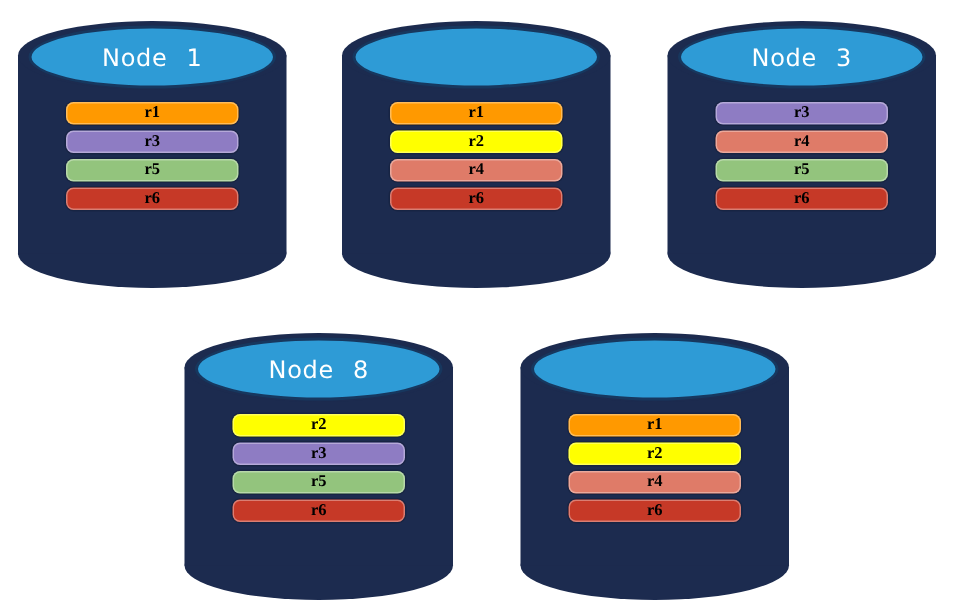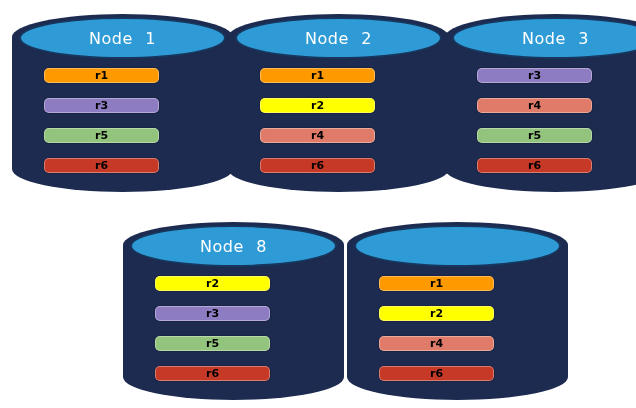--- a/index.html
+++ b/index.html
@@ -10,21 +10,20 @@
   .canvas {
     position: relative;
     width: 636px;
     height: 408px;
     overflow: hidden;
   }
   .cylinder {
     position: absolute;
     width: 179px;
     height: 178px;
-    padding-left: 42px;
   }
   .cap-bottom {
     position: absolute;
     bottom: 0; left: 0; right: 0;
     height: 46px;
     border-radius: 50%;
     background: var(--cylinder-body);
   }
   .body-rect {
     position: absolute;
@@ -57,21 +56,22 @@
     font-size: 16px;
     word-spacing: 7px;
     letter-spacing: 0.5px;
   }
   .bars {
     position: absolute;
     top: 54px; left: 32px;
     width: 115px;
     display: flex;
     flex-direction: column;
-    gap: 15px;
+    gap: 4px;
+    font-family: Liberation Serif, serif;
   }
   .bar {
     height: 15px;
     border-radius: 5px;
     text-align: center;
     color: var(--replica-label-text);
     font-weight: bold;
     font-size: 11px;
     line-height: 15px;
     box-shadow: inset 0 0 0 1px rgba(255,255,255,0.35), 0 0 0 1px rgba(0,0,0,0.15);
@@ -92,21 +92,20 @@
         <div class="bar" style="background: rgb(142, 124, 195);">r3</div>
         <div class="bar" style="background: rgb(147, 196, 125);">r5</div>
         <div class="bar" style="background: rgb(198, 57, 39);">r6</div>
       </div>
   </div>
     <div class="cylinder" style="left: 228px; top: 14px;">
     <div class="cap-bottom"></div>
     <div class="body-rect"></div>
     <div class="cap-top"></div>
     <div class="cap-top-face"></div>
-    <div class="node-title">Node 2</div>
     <div class="bars">
         <div class="bar" style="background: rgb(255, 153, 0);">r1</div>
         <div class="bar" style="background: rgb(255, 255, 0);">r2</div>
         <div class="bar" style="background: rgb(223, 123, 104);">r4</div>
         <div class="bar" style="background: rgb(198, 57, 39);">r6</div>
       </div>
   </div>
     <div class="cylinder" style="left: 445px; top: 14px;">
     <div class="cap-bottom"></div>
     <div class="body-rect"></div>

